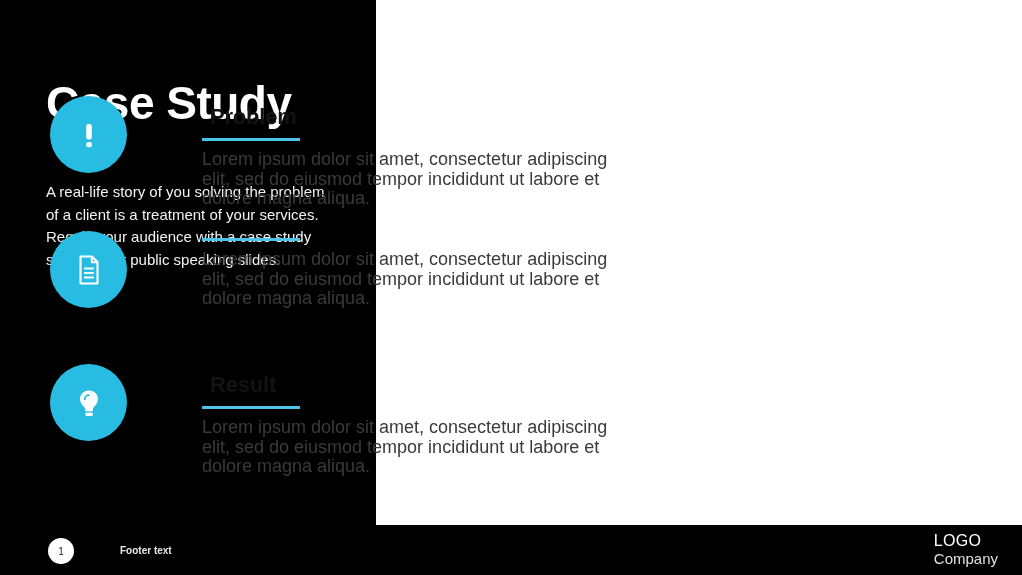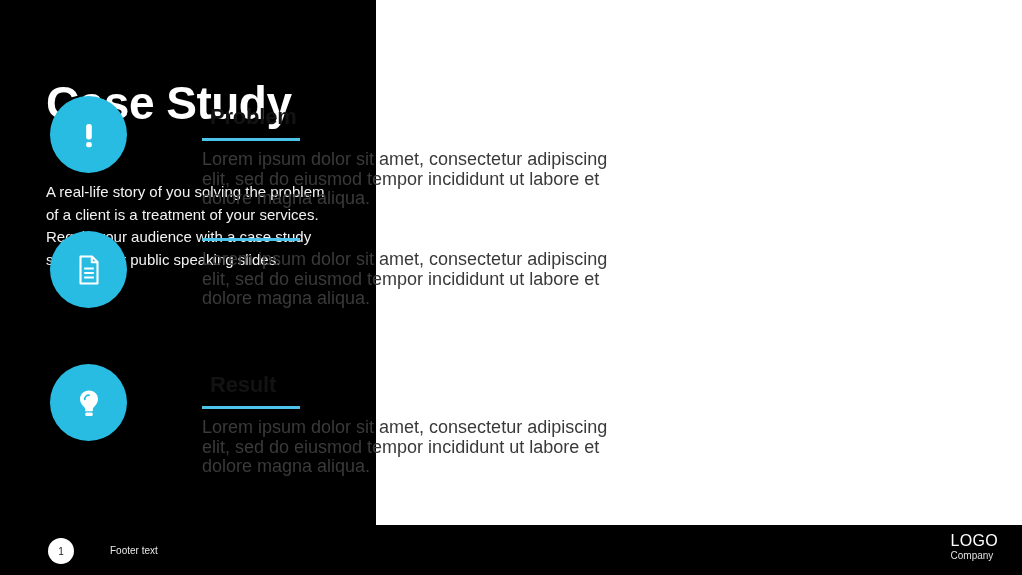--- a/index.html
+++ b/index.html
@@ -139,44 +139,46 @@
     background: #ffffff;
     color: #1a1a1a;
     font-size: 10px;
     display: flex;
     align-items: center;
     justify-content: center;
   }
 
   #footer-text {
     position: absolute;
-    left: 110px;
+    left: 120px;
     top: 545px;
     font-size: 10px;
     color: #e8e8e8;
+    font-weight: bold;
   }
 
   #logo-block {
     position: absolute;
     right: 24px;
     top: 533px;
     text-align: left;
     line-height: 1;
   }
   #logo-title {
     font-size: 16px;
     color: #ffffff;
     letter-spacing: 0.3px;
     display: block;
   }
   #logo-sub {
-    font-size: 10px;
+    font-size: 15px;
     color: #e0e0e0;
     display: block;
     margin-top: 2px;
+    text-align: right;
   }
 </style>
 </head>
 <body>
 
 <div id="slide">
 
   <div id="title-panel">
     <h1 id="slide-title">Case Study</h1>
     <p id="slide-subtitle">A real-life story of you solving the problem of a client is a treatment of your services. Regale your audience with a case study slide in your public speaking slides.</p>

